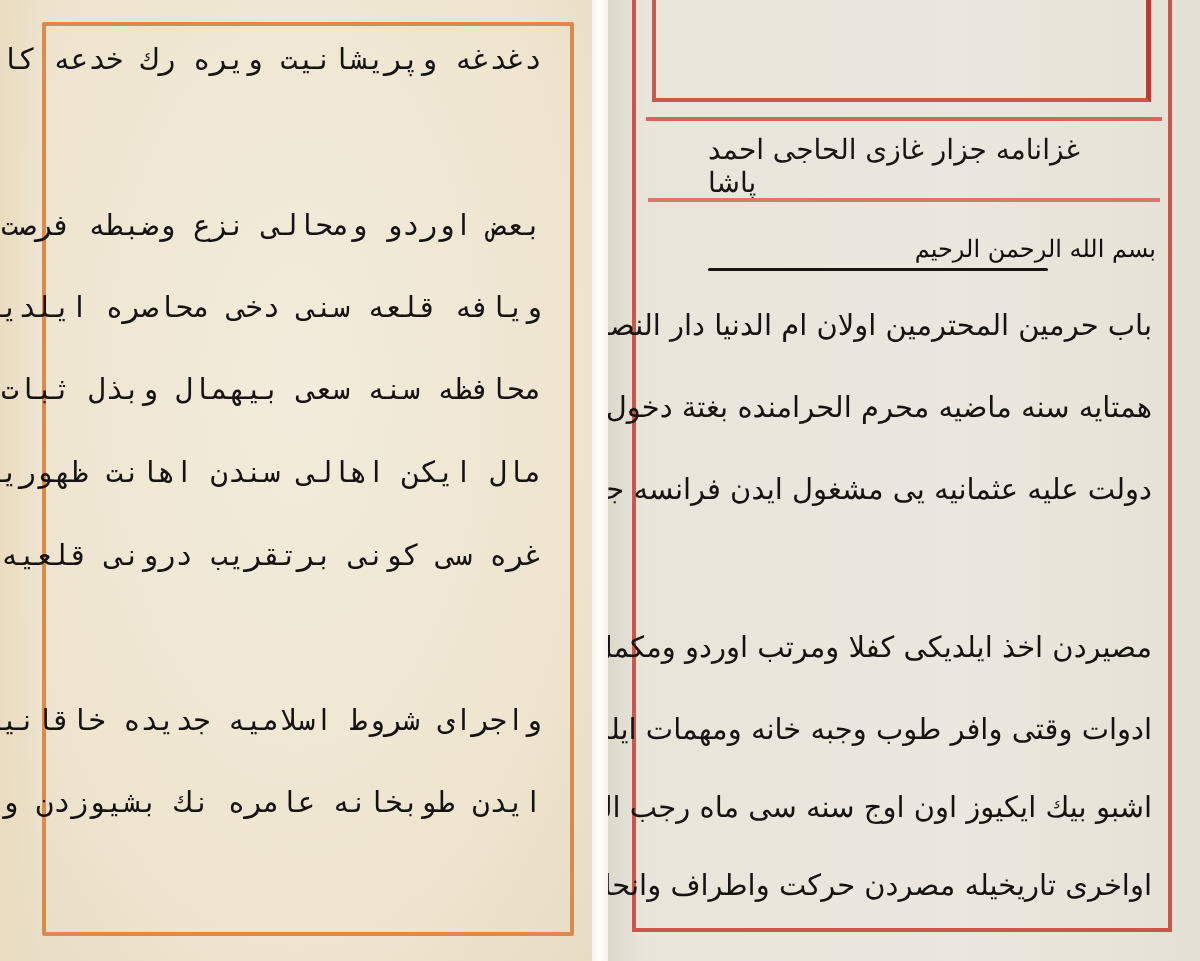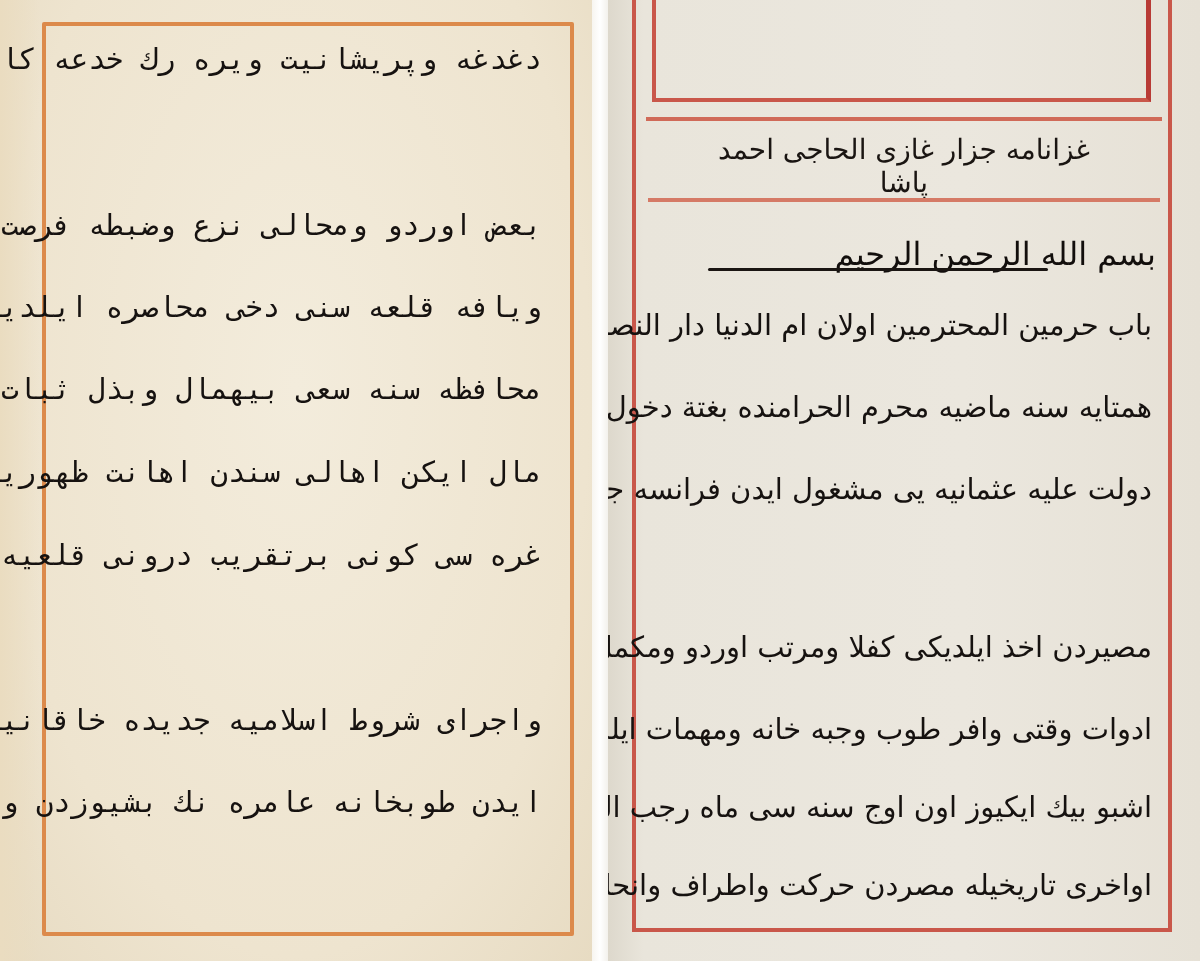--- a/index.html
+++ b/index.html
@@ -42,26 +42,26 @@
     position: absolute; left: 40px; top: 198px; width: 512px; height: 4px; background: #d57a66;
   }
   
   .line {
     position: absolute; direction: rtl; text-align: justify;
     color: #161210; white-space: nowrap; letter-spacing: 0.5px;
   }
   .left-line { right: 50px; left: 60px; font-size: 29px; }
   .right-line { right: 48px; left: 38px; font-size: 29px; }
   .title {
-    position: absolute; left: 100px; right: 100px; top: 133px; text-align: center;
+    position: absolute; left: 100px; right: 100px; top: 133px; text-align: left;
     direction: rtl; color: #1a1512; font-size: 28px;
   }
   .basmala {
     position: absolute; left: 60px; right: 44px; top: 235px;
-    direction: rtl; color: #120e0c; font-size: 32px; text-align: right;
+    direction: rtl; color: #120e0c; font-size: 24px; text-align: right;
   }
   .basmala-stroke {
     position: absolute; left: 100px; top: 268px; width: 340px; height: 3px; background: #1a1512;
     border-radius: 2px;
   }
   .stain { position: absolute; border-radius: 50%; }
 </style>
 </head>
 <body>
 

